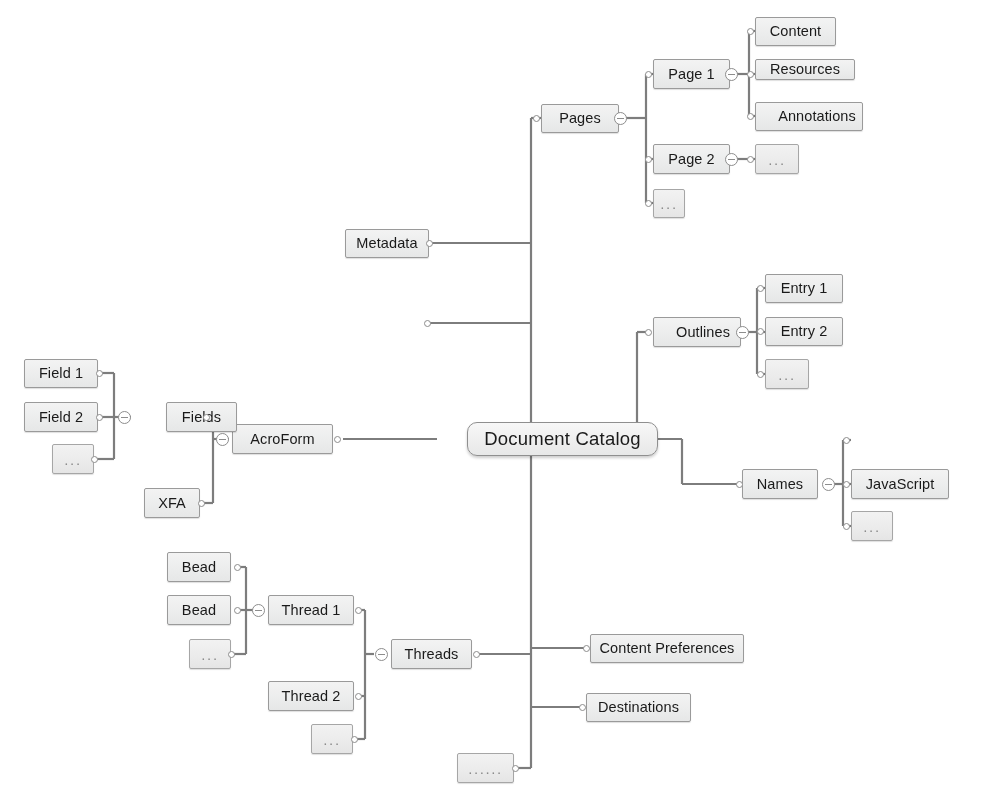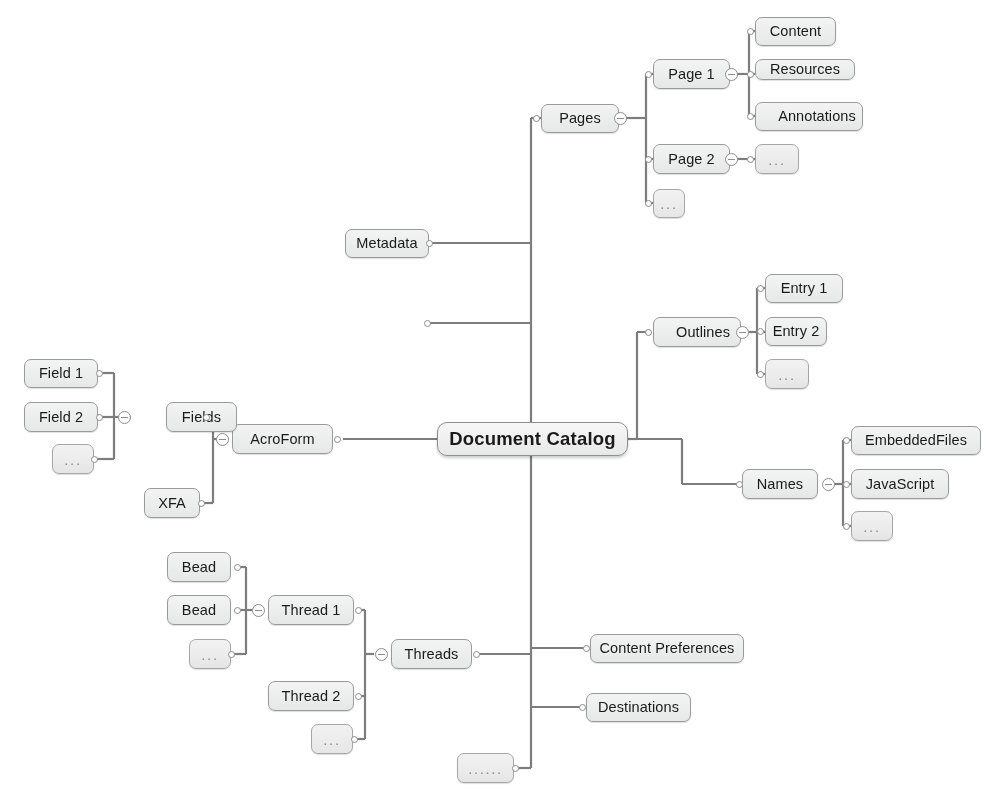--- a/index.html
+++ b/index.html
@@ -14,43 +14,44 @@
   
   #wires{position:absolute;left:0;top:0;width:1000px;height:798px;}
 
   
   .node{
     position:absolute;
     box-sizing:border-box;
     display:flex;align-items:center;justify-content:center;
     background:linear-gradient(to bottom,#f3f3f3 0%,#eceded 55%,#e6e7e7 100%);
     border:1px solid #9a9a9a;
-    border-radius:7px;
+    border-radius:2px;
     color:#1a1a1a;
     font-size:14.5px;
     line-height:1;
     white-space:nowrap;
     box-shadow:0 1px 1px rgba(0,0,0,.13);
     letter-spacing:.1px;
   }
   .node.dots{
     color:#8b8b8b;
     font-size:15px;
     letter-spacing:1.6px;
     border-color:#a6a6a6;
     background:linear-gradient(to bottom,#f2f2f2 0%,#ebebeb 60%,#e5e5e5 100%);
   }
   .node.root{
     font-size:18.5px;
-    font-weight:bold;
+    font-weight:normal;
     border-radius:10px;
     border-color:#8f8f8f;
     background:linear-gradient(to bottom,#f7f7f7 0%,#efefef 50%,#e7e8e8 100%);
     box-shadow:0 2px 3px rgba(0,0,0,.20);
     letter-spacing:.2px;
+    margin-left:30px;
   }
 
   
   .dot{
     position:absolute;width:7px;height:7px;box-sizing:border-box;
     border:1.4px solid #8d8d8d;border-radius:50%;
     background:#ffffff;
   }
 
   
@@ -217,39 +218,36 @@
     <span>Outlines</span>
   </div>
   <div class="dot" style="left:645px;top:329px;"></div>
   <div class="toggle" style="left:736px;top:326px;"></div>
 
   <div class="node" style="left:765px;top:274px;width:78px;height:29px;">
     <span>Entry 1</span>
   </div>
   <div class="dot" style="left:757px;top:285px;"></div>
 
-  <div class="node" style="left:765px;top:317px;width:62px;height:29px;">
+  <div class="node" style="left:765px;top:317px;width:78px;height:29px;">
     <span>Entry 2</span>
   </div>
   <div class="dot" style="left:757px;top:328px;"></div>
 
   <div class="node dots" style="left:765px;top:359px;width:44px;height:30px;">
     <span>...</span>
   </div>
   <div class="dot" style="left:757px;top:371px;"></div>
 
   <div class="node" style="left:742px;top:469px;width:76px;height:30px;">
     <span>Names</span>
   </div>
   <div class="dot" style="left:736px;top:481px;"></div>
   <div class="toggle" style="left:822px;top:478px;"></div>
 
-  <div class="node" style="left:851px;top:426px;width:130px;height:29px;">
-    <span>EmbeddedFiles</span>
-  </div>
   <div class="dot" style="left:843px;top:437px;"></div>
 
   <div class="node" style="left:851px;top:469px;width:98px;height:30px;">
     <span>JavaScript</span>
   </div>
   <div class="dot" style="left:843px;top:481px;"></div>
 
   <div class="node dots" style="left:851px;top:511px;width:42px;height:30px;">
     <span>...</span>
   </div>

